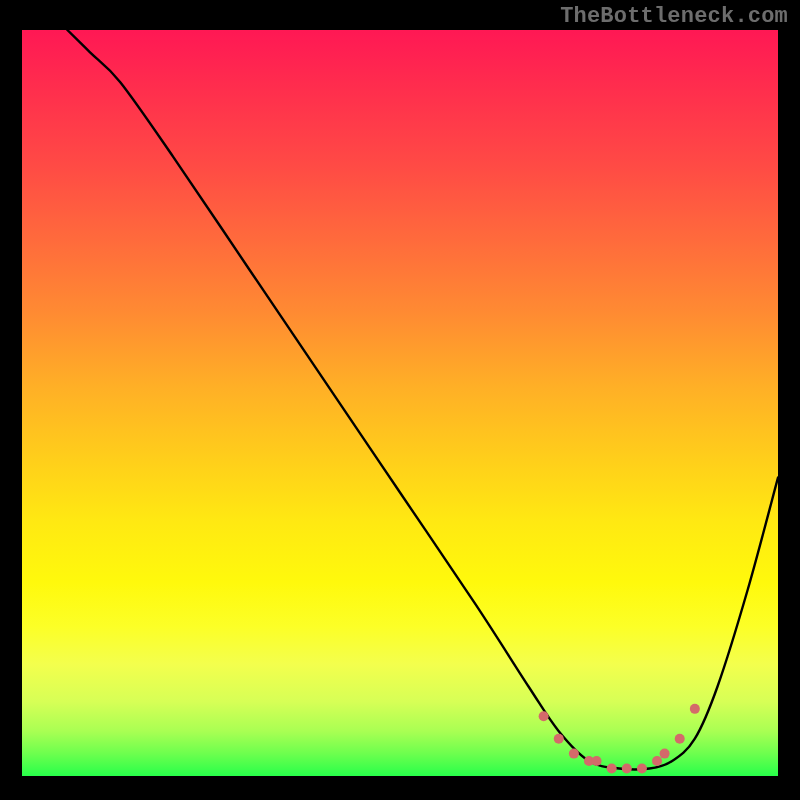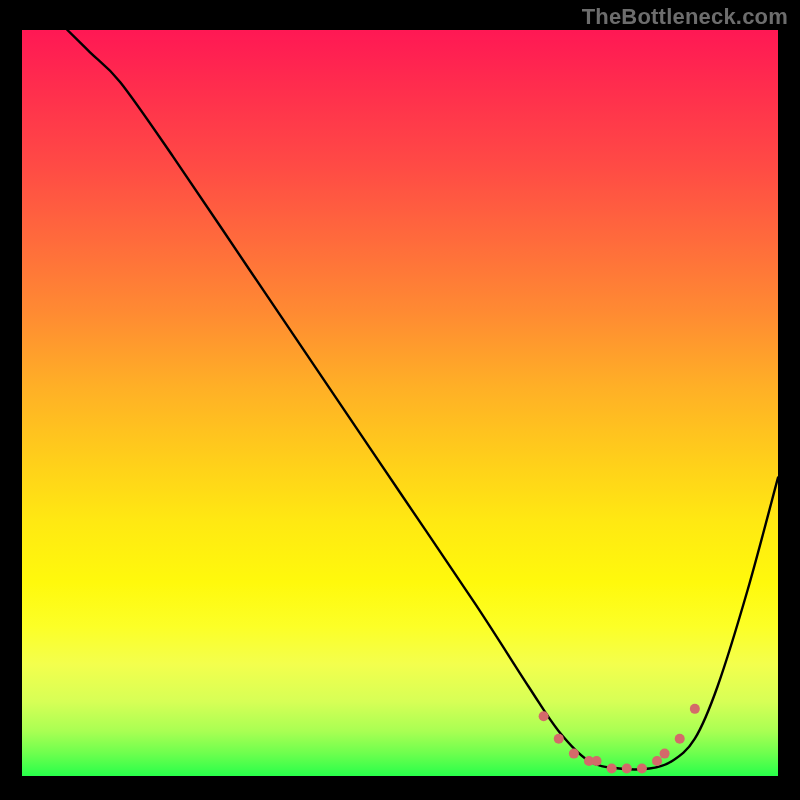--- a/index.html
+++ b/index.html
@@ -12,21 +12,21 @@
   }
   .container {
     position: relative;
     width: 800px;
     height: 800px;
   }
   .watermark {
     position: absolute;
     top: 4px;
     right: 12px;
-    font-family: Liberation Sans, sans-serif;
+    font-family: Liberation Mono, monospace;
     font-size: 22px;
     font-weight: bold;
     color: #6d6d6d;
     letter-spacing: 0.2px;
     z-index: 10;
   }
   .plot-area {
     position: absolute;
     left: 22px;
     top: 30px;

